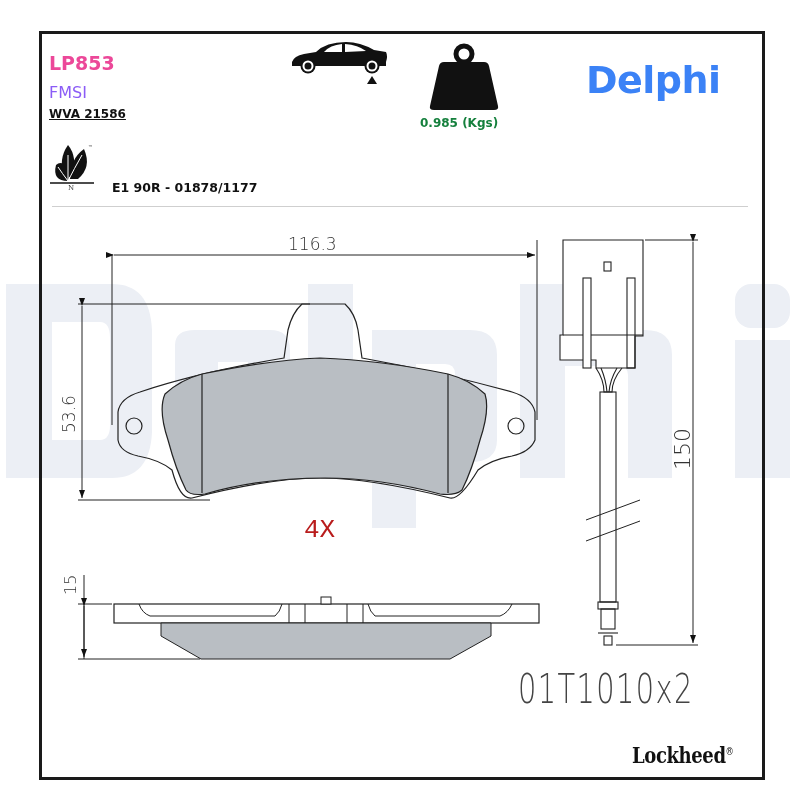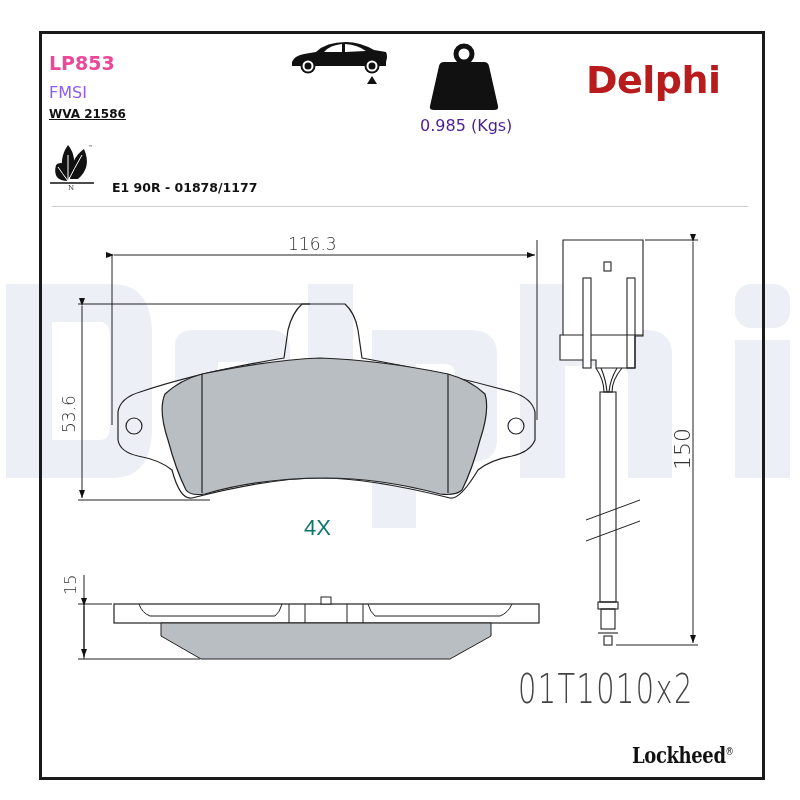--- a/index.html
+++ b/index.html
@@ -3,27 +3,27 @@
   <meta charset="utf-8">
   <style>
     html, body { margin: 0; padding: 0; background: #ffffff; }
     body { width: 800px; height: 800px; position: relative; overflow: hidden; font-family: "DejaVu Sans", sans-serif; }
     .frame { position: absolute; left: 39px; top: 31px; width: 720px; height: 743px; border: 3px solid #1a1a1a; box-sizing: content-box; }
     .watermark { position: absolute; left: 0; top: 0; width: 800px; height: 800px; pointer-events: none; }
     .part-number { position: absolute; left: 49px; top: 52px; font-size: 19px; font-weight: bold; color: #ec4899; }
     .fmsi { position: absolute; left: 49px; top: 83px; font-size: 16px; font-weight: normal; color: #8b5cf6; }
     .wva { position: absolute; left: 49px; top: 107px; font-size: 12px; font-weight: bold; color: #111; text-decoration: underline; }
     .approval { position: absolute; left: 100px; top: 180px; font-size: 12.5px; font-weight: bold; color: #111; margin-left: 12px; }
-    .weight-label { position: absolute; left: 420px; top: 116px; font-size: 16px; font-weight: normal; color: #4c1d95; }
-    .brand { position: absolute; left: 586px; top: 58px; font-size: 38px; font-weight: bold; color: #b91c1c; letter-spacing: -0.5px; font-family: "DejaVu Sans", sans-serif; }
+    .weight-label { position: absolute; left: 420px; top: 116px; font-size: 12px; font-weight: bold; color: #15803d; }
+    .brand { position: absolute; left: 586px; top: 58px; font-size: 38px; font-weight: bold; color: #3b82f6; letter-spacing: -0.5px; font-family: "DejaVu Sans", sans-serif; }
     .header-divider { position: absolute; left: 52px; top: 206px; width: 696px; height: 1px; background: #cfcfcf; }
     .icon { position: absolute; }
     .drawing { position: absolute; left: 0; top: 0; width: 800px; height: 800px; }
     .dim-text { font-family: "DejaVu Sans", sans-serif; font-weight: 200; }
-    .qty { position: absolute; left: 304px; top: 515px; font-size: 22px; color: #0f766e; font-family: Liberation Sans, sans-serif; }
+    .qty { position: absolute; left: 304px; top: 515px; font-size: 26px; color: #b91c1c; font-family: Liberation Mono, monospace; }
     .sensor-code { position: absolute; left: 518px; top: 666px; font-size: 40px; color: #444; font-family: "DejaVu Sans", sans-serif; font-weight: 200; letter-spacing: 2px; transform: scaleX(0.72); transform-origin: left top; }
     .lockheed { position: absolute; left: 632px; top: 742px; font-size: 22px; font-weight: bold; color: #111; font-family: "DejaVu Serif", serif; transform: scaleX(0.82); transform-origin: left top; letter-spacing: -0.5px; }
     .lockheed sup { font-size: 10px; font-family: "DejaVu Sans", sans-serif; font-weight: normal; }
   </style>
 </head>
 <body>
 
 <svg class="watermark" viewBox="0 0 800 800">
   <g fill="#eceff5">
 

